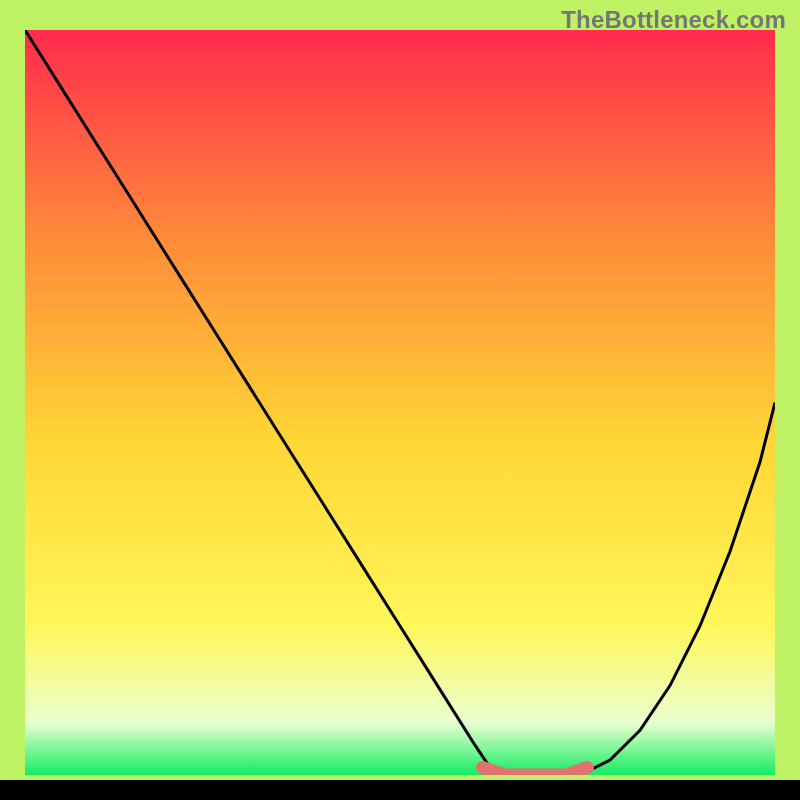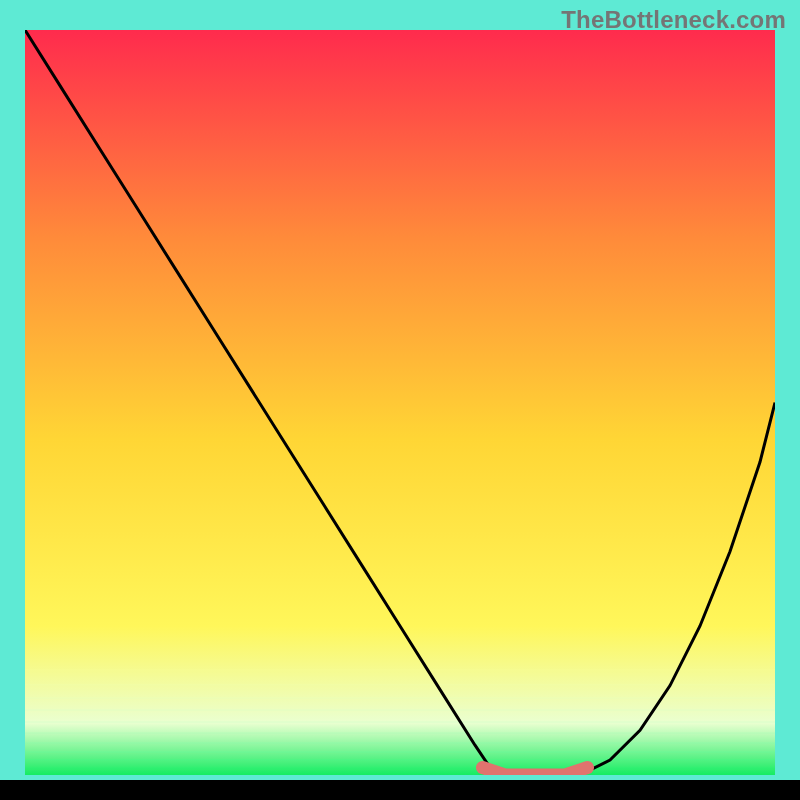--- a/index.html
+++ b/index.html
@@ -7,21 +7,21 @@
     padding: 0;
     width: 800px;
     height: 800px;
     background: #000;
     overflow: hidden;
   }
   .stage {
     position: relative;
     width: 800px;
     height: 780px;
-    background: #5eead4;
+    background: #bef264;
   }
   .watermark {
     position: absolute;
     top: 6px;
     right: 14px;
     font-family: Arial, Helvetica, sans-serif;
     font-size: 24px;
     font-weight: 600;
     color: #757575;
     letter-spacing: 0.2px;

